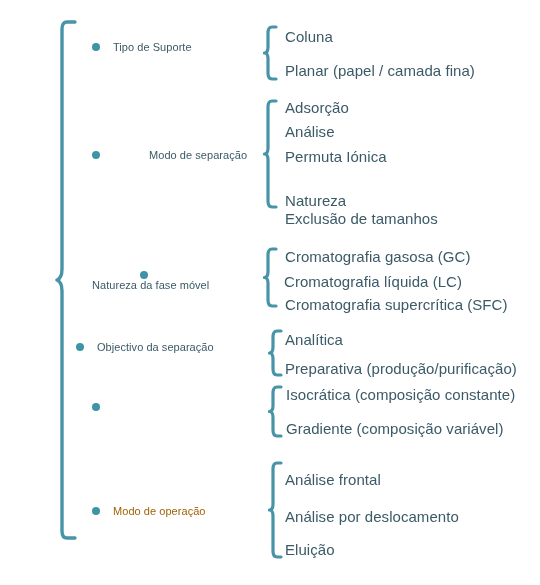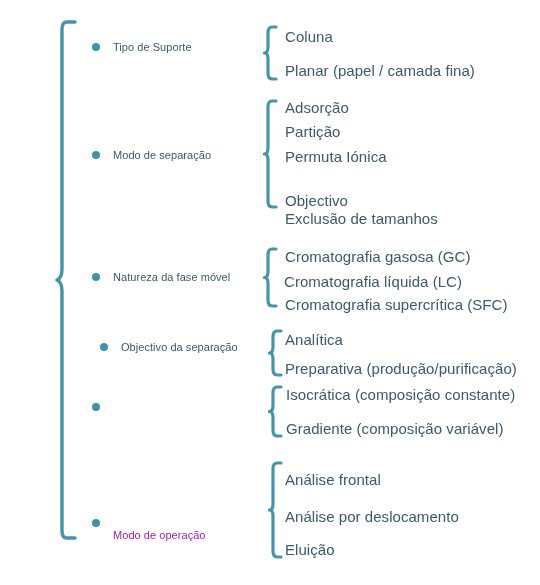--- a/index.html
+++ b/index.html
@@ -74,62 +74,62 @@
   <div id="groups-layer">
       <div class="cat-row" style="left: 92px; top: 41px;">
         <span class="cat-bullet" style="background: rgb(62, 147, 168);"></span>
         <span class="cat-label" style="color: rgb(59, 90, 104);">Tipo de Suporte</span>
       </div>
       <svg width="16" height="56" viewBox="0 0 16 56" class="group-brace" style="left: 263px; top: 25px; position: absolute;">
         <path d="M 13 2 L 9 2 Q 5 2 5 8 L 5 22 Q 5 28 1.5 28 Q 5 28 5 34 L 5 48 Q 5 54 9 54 L 13 54" fill="none" stroke="#4794a8" stroke-width="3.2" stroke-linecap="round" stroke-linejoin="round"></path>
       </svg>
       <div class="sub-item" style="left: 285px; top: 28px; color: rgb(59, 90, 104);">Coluna</div>
       <div class="sub-item" style="left: 285px; top: 62px; color: rgb(59, 90, 104);">Planar (papel / camada fina)</div>
-      <div class="cat-row" style="left: 92px; top: 149px;">
+      <div class="cat-row" style="left: 92px; top: 149px; gap: 36px;">
         <span class="cat-bullet" style="background: rgb(62, 147, 168);"></span>
         <span class="cat-label" style="color: rgb(59, 90, 104);">Modo de separação</span>
       </div>
       <svg width="16" height="110" viewBox="0 0 16 110" class="group-brace" style="left: 263px; top: 99px; position: absolute;">
         <path d="M 13 2 L 9 2 Q 5 2 5 8 L 5 49 Q 5 55 1.5 55 Q 5 55 5 61 L 5 102 Q 5 108 9 108 L 13 108" fill="none" stroke="#4794a8" stroke-width="3.2" stroke-linecap="round" stroke-linejoin="round"></path>
       </svg>
       <div class="sub-item" style="left: 285px; top: 99px; color: rgb(59, 90, 104);">Adsorção</div>
-      <div class="sub-item" style="left: 285px; top: 123px; color: rgb(59, 90, 104);">Partição</div>
+      <div class="sub-item" style="left: 285px; top: 123px; color: rgb(59, 90, 104);">Análise</div>
       <div class="sub-item" style="left: 285px; top: 148px; color: rgb(59, 90, 104);">Permuta Iónica</div>
       <div class="sub-item" style="left: 285px; top: 171px; color: rgb(59, 90, 104); margin-top: 39px;">Exclusão de tamanhos</div>
-      <div class="sub-item" style="left: 285px; top: 192px; color: rgb(59, 90, 104);">Objectivo</div>
-      <div class="cat-row" style="left: 92px; top: 271px;">
+      <div class="sub-item" style="left: 285px; top: 192px; color: rgb(59, 90, 104);">Natureza</div>
+      <div class="cat-row" style="left: 92px; top: 271px; flex-direction: column;">
         <span class="cat-bullet" style="background: rgb(62, 147, 168);"></span>
         <span class="cat-label" style="color: rgb(59, 90, 104);">Natureza da fase móvel</span>
       </div>
       <svg width="16" height="61" viewBox="0 0 16 61" class="group-brace" style="left: 263px; top: 247px; position: absolute;">
         <path d="M 13 2 L 9 2 Q 5 2 5 8 L 5 24.5 Q 5 30.5 1.5 30.5 Q 5 30.5 5 36.5 L 5 53 Q 5 59 9 59 L 13 59" fill="none" stroke="#4794a8" stroke-width="3.2" stroke-linecap="round" stroke-linejoin="round"></path>
       </svg>
       <div class="sub-item" style="left: 285px; top: 248px; color: rgb(59, 90, 104);">Cromatografia gasosa (GC)</div>
       <div class="sub-item" style="left: 284px; top: 273px; color: rgb(59, 90, 104);">Cromatografia líquida (LC)</div>
       <div class="sub-item" style="left: 285px; top: 296px; color: rgb(59, 90, 104);">Cromatografia supercrítica (SFC)</div>
-      <div class="cat-row" style="left: 100px; top: 341px;">
+      <div class="cat-row" style="left: 76px; top: 341px;">
         <span class="cat-bullet" style="background: rgb(62, 147, 168);"></span>
         <span class="cat-label" style="color: rgb(59, 90, 104);">Objectivo da separação</span>
       </div>
       <svg width="16" height="48" viewBox="0 0 16 48" class="group-brace" style="left: 268px; top: 329px; position: absolute;">
         <path d="M 13 2 L 9 2 Q 5 2 5 8 L 5 18 Q 5 24 1.5 24 Q 5 24 5 30 L 5 40 Q 5 46 9 46 L 13 46" fill="none" stroke="#4794a8" stroke-width="3.2" stroke-linecap="round" stroke-linejoin="round"></path>
       </svg>
       <div class="sub-item" style="left: 285px; top: 331px; color: rgb(59, 90, 104);">Analítica</div>
       <div class="sub-item" style="left: 285px; top: 360px; color: rgb(59, 90, 104);">Preparativa (produção/purificação)</div>
       <div class="cat-row" style="left: 92px; top: 403px;">
         <span class="cat-bullet" style="background: rgb(62, 147, 168);"></span>
       </div>
       <svg width="16" height="53" viewBox="0 0 16 53" class="group-brace" style="left: 268px; top: 385px; position: absolute;">
         <path d="M 13 2 L 9 2 Q 5 2 5 8 L 5 20.5 Q 5 26.5 1.5 26.5 Q 5 26.5 5 32.5 L 5 45 Q 5 51 9 51 L 13 51" fill="none" stroke="#4794a8" stroke-width="3.2" stroke-linecap="round" stroke-linejoin="round"></path>
       </svg>
       <div class="sub-item" style="left: 286px; top: 386px; color: rgb(59, 90, 104);">Isocrática (composição constante)</div>
       <div class="sub-item" style="left: 286px; top: 420px; color: rgb(59, 90, 104);">Gradiente (composição variável)</div>
       <div class="cat-row" style="left: 92px; top: 505px;">
         <span class="cat-bullet" style="background: rgb(62, 147, 168);"></span>
-        <span class="cat-label" style="color: #a21caf; margin-top: 24px;">Modo de operação</span>
+        <span class="cat-label" style="color: #a16207;">Modo de operação</span>
       </div>
       <svg width="16" height="98" viewBox="0 0 16 98" class="group-brace" style="left: 268px; top: 461px; position: absolute;">
         <path d="M 13 2 L 9 2 Q 5 2 5 8 L 5 43 Q 5 49 1.5 49 Q 5 49 5 55 L 5 90 Q 5 96 9 96 L 13 96" fill="none" stroke="#4794a8" stroke-width="3.2" stroke-linecap="round" stroke-linejoin="round"></path>
       </svg>
       <div class="sub-item" style="left: 285px; top: 471px; color: rgb(59, 90, 104);">Análise frontal</div>
       <div class="sub-item" style="left: 285px; top: 508px; color: rgb(59, 90, 104);">Análise por deslocamento</div>
       <div class="sub-item" style="left: 285px; top: 541px; color: rgb(59, 90, 104);">Eluição</div>
     </div>
 
 </div>

